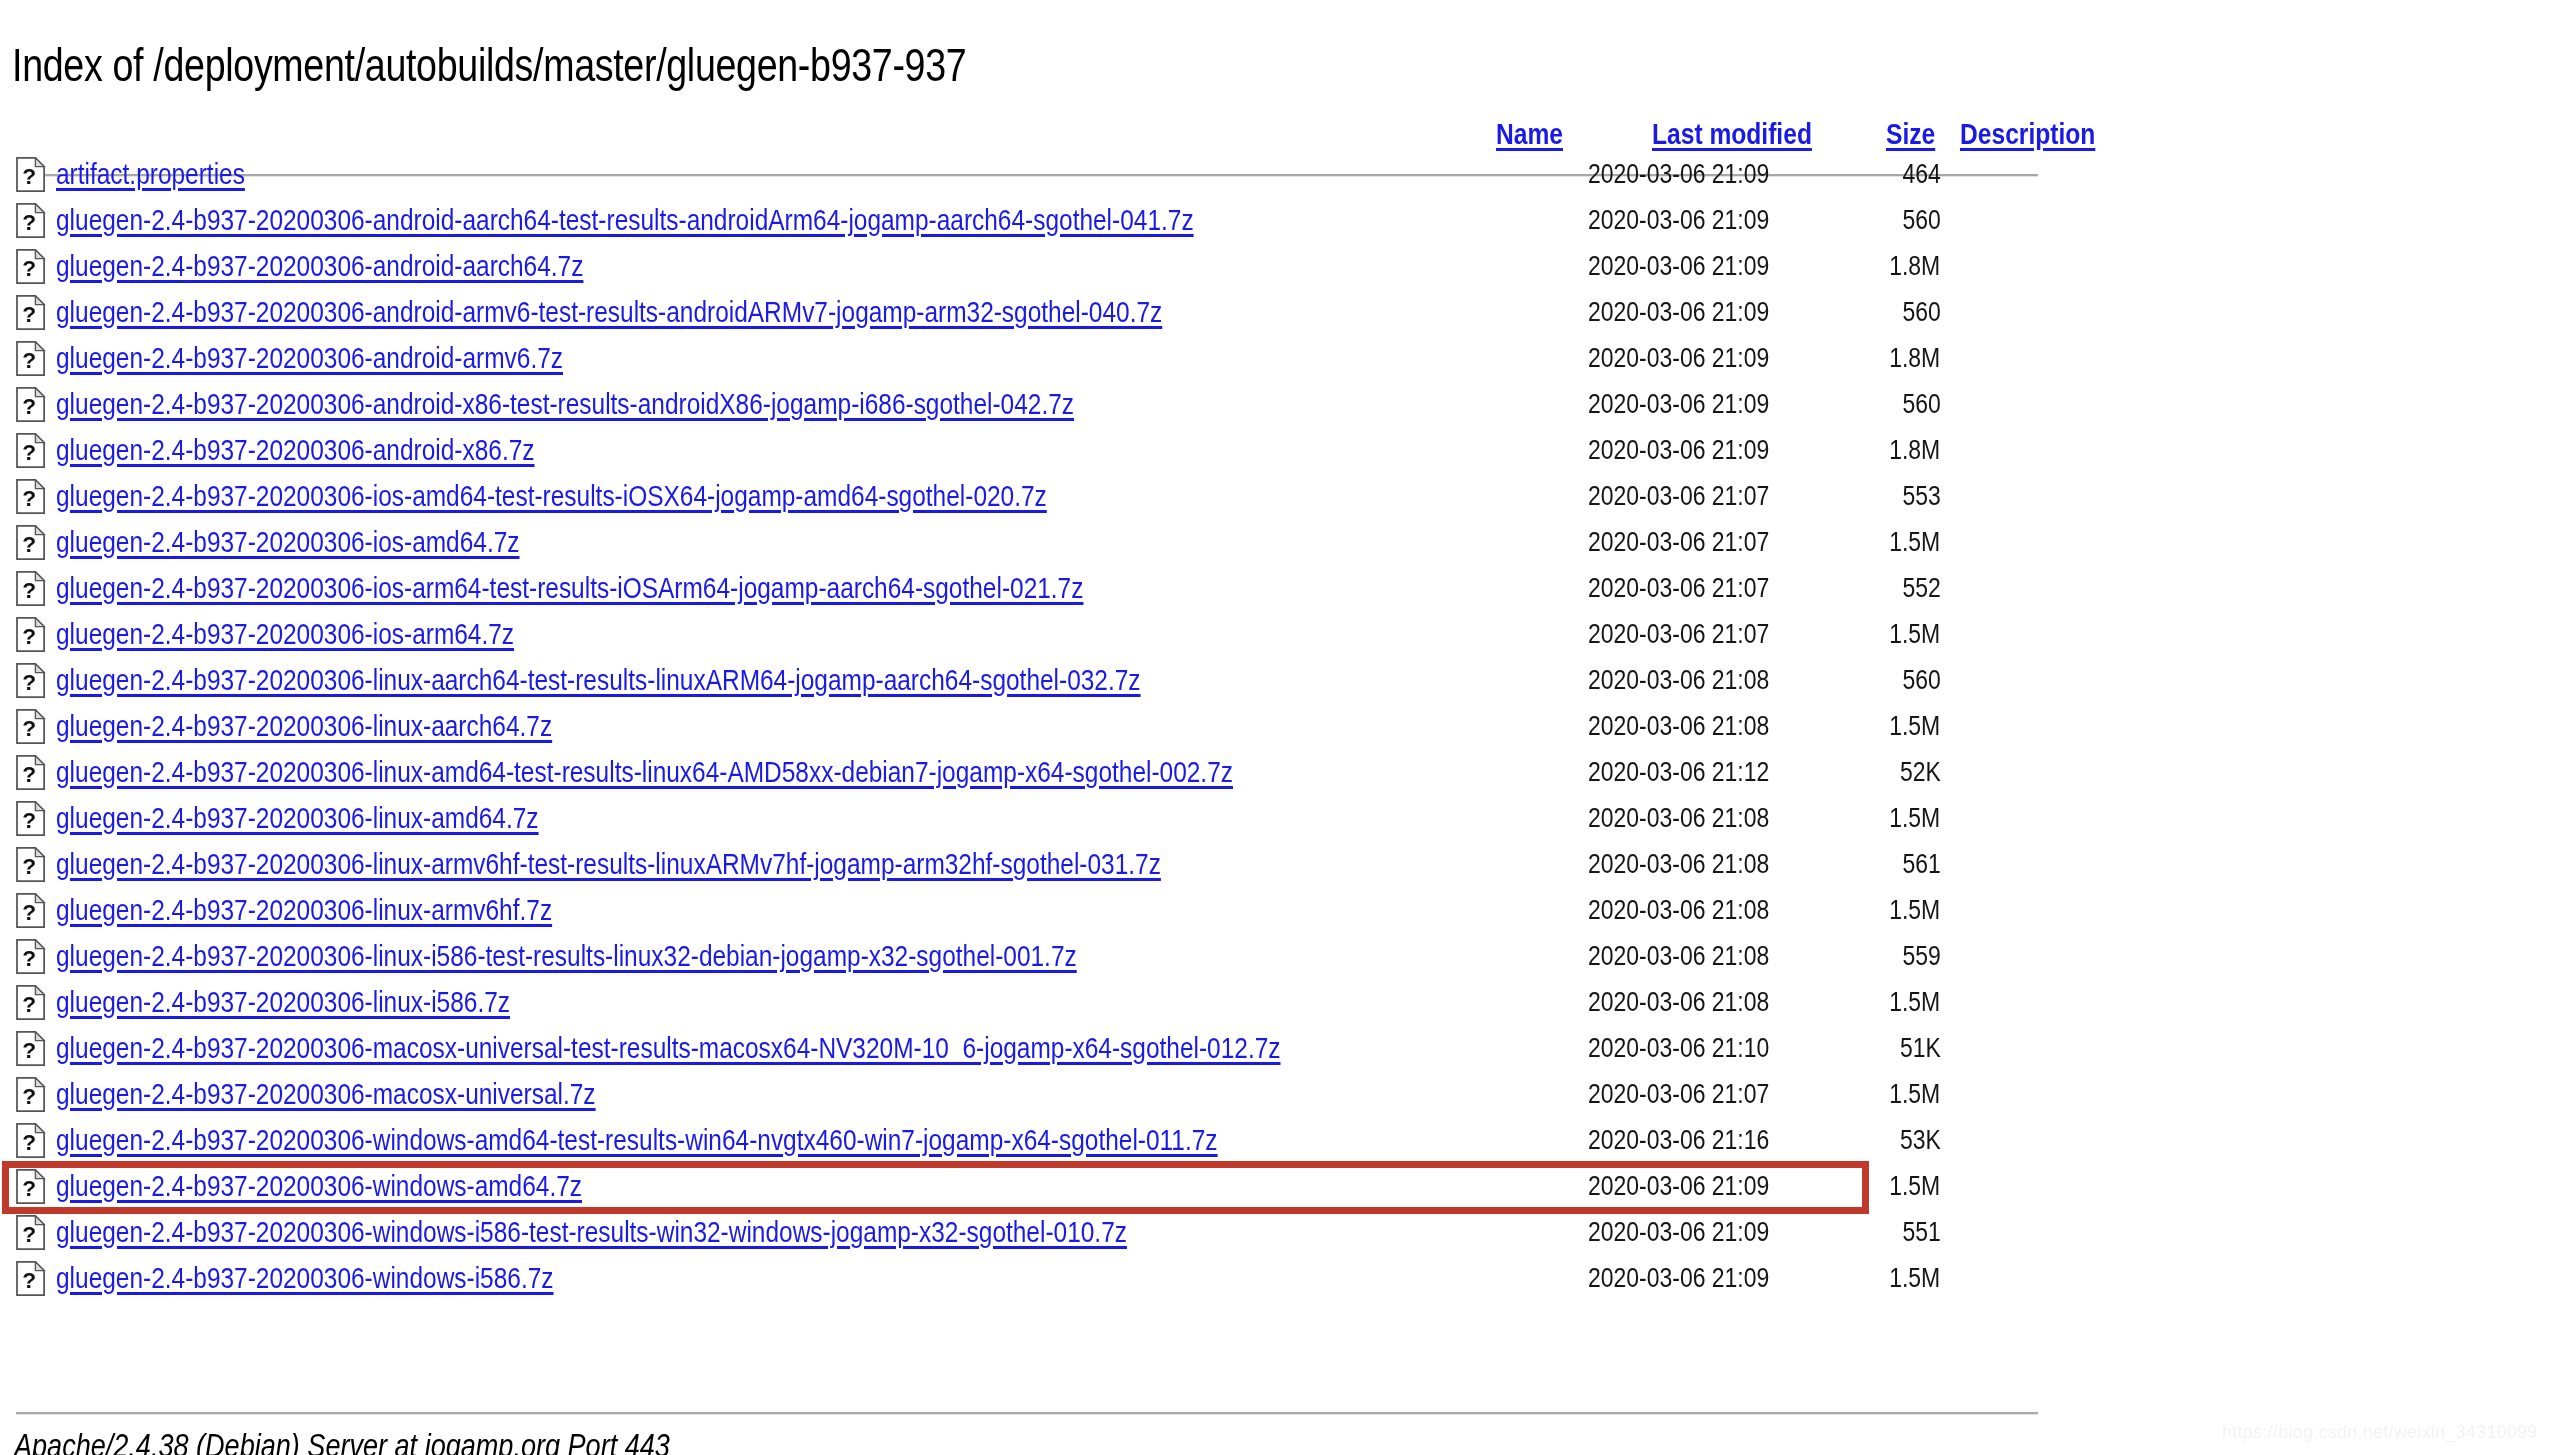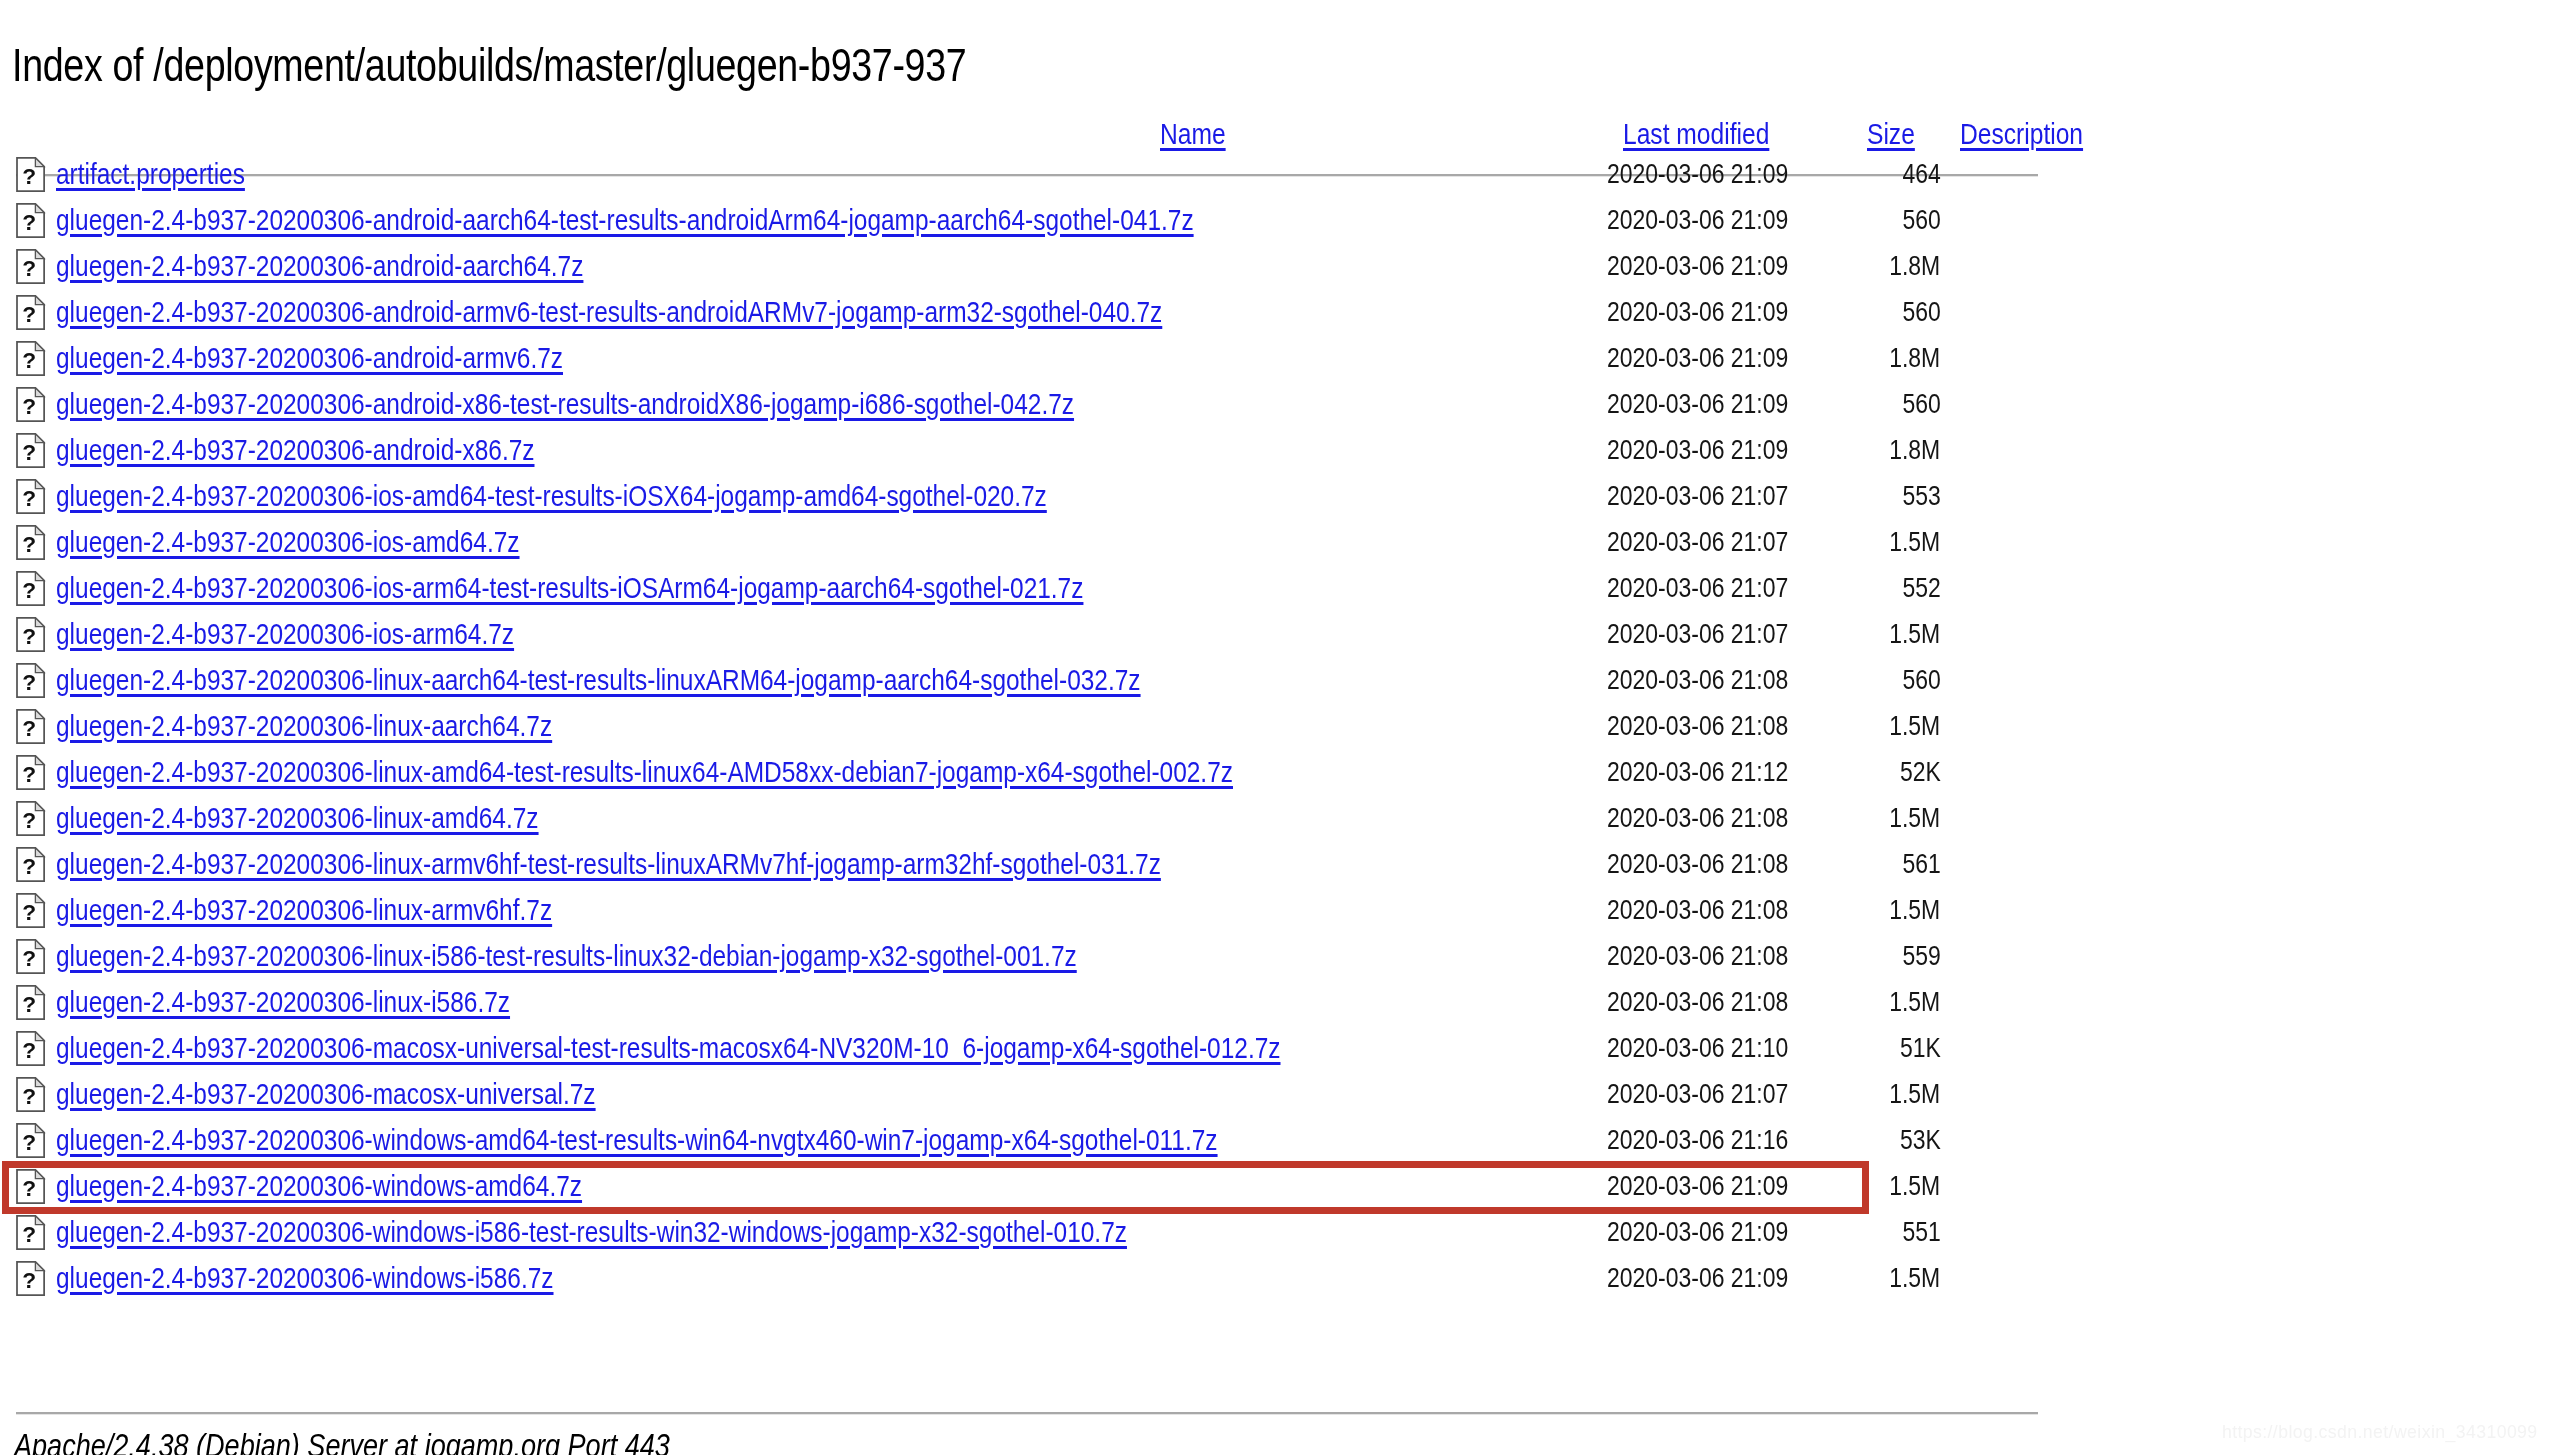--- a/index.html
+++ b/index.html
@@ -50,22 +50,22 @@
     position: absolute;
     left: 0;
     top: 96px;
     width: 2125px;
     border-collapse: collapse;
     font-size: 0;
   }
 
   .listing .hdr-row th {
     padding: 0;
-    font-weight: 400;
-    text-align: center;
+    font-weight: 700;
+    text-align: right;
     vertical-align: bottom;
     height: 55px;
   }
 
   .hdr-link {
     font-family: "Liberation Sans", "DejaVu Sans", sans-serif;
     font-size: 30px;
     color: #1a1ae6;
     text-decoration: underline;
     text-underline-offset: 4.4px;
@@ -89,21 +89,21 @@
 
   .row td {
     padding: 0;
     height: 46px;
     vertical-align: middle;
     white-space: nowrap;
   }
 
   .cell-icon { text-align: left; padding-left: 16px !important; }
   .cell-name { text-align: left; }
-  .cell-date { text-align: center; padding-left: 10.6px !important; }
+  .cell-date { text-align: left; padding-left: 10.6px !important; }
   .cell-size { text-align: right; padding-right: 5.3px !important; }
   .cell-desc { text-align: left; }
 
   .fname {
     font-family: "Liberation Sans", "DejaVu Sans", sans-serif;
     font-size: 30px;
     color: #1a1ae6;
     text-decoration: underline;
     text-underline-offset: 3.5px;
     white-space: nowrap;

